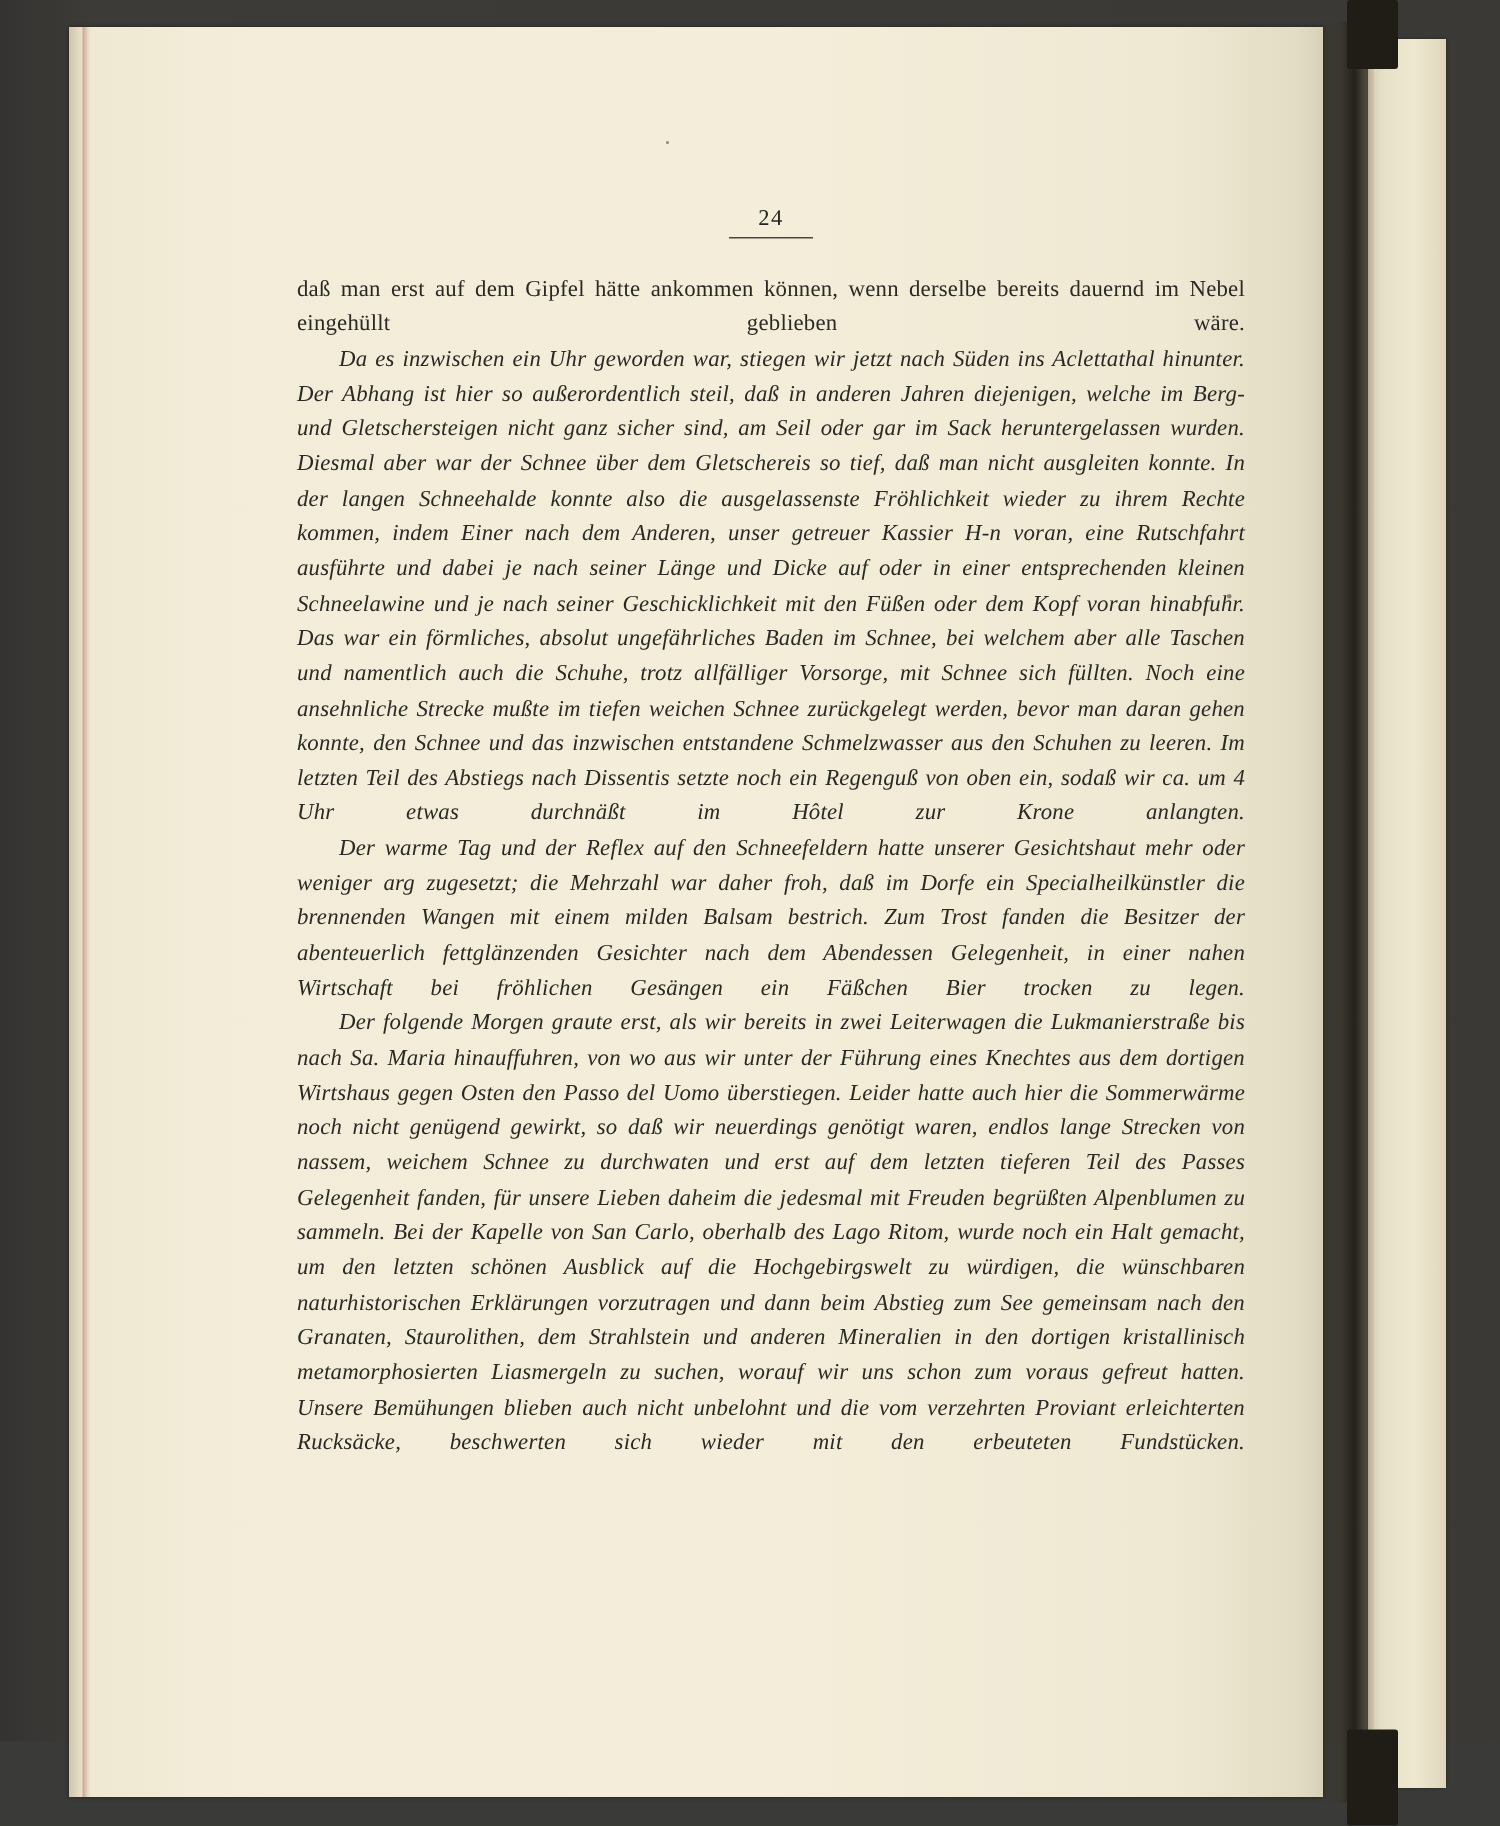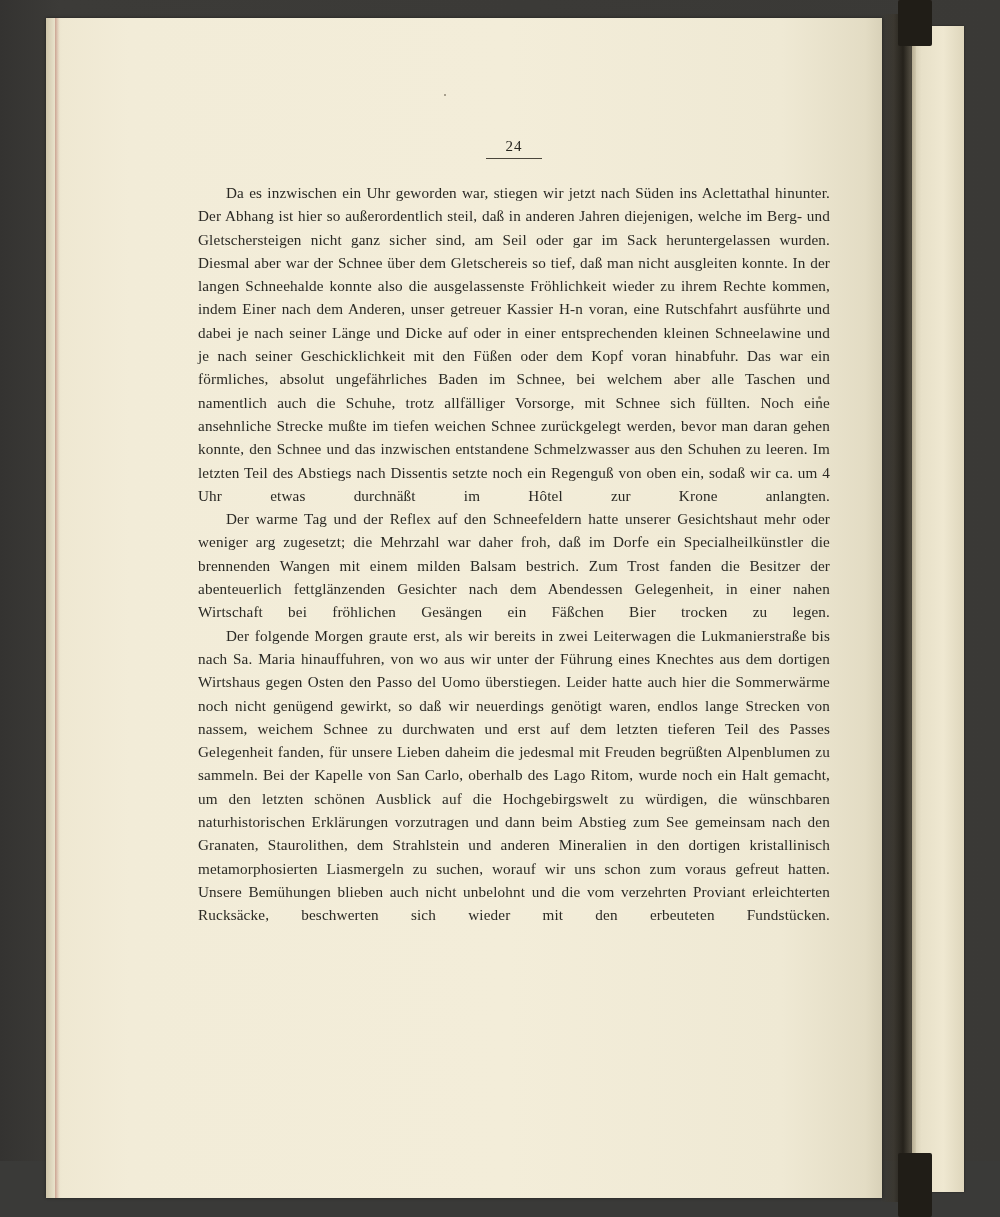--- a/index.html
+++ b/index.html
@@ -133,20 +133,21 @@
     text-align-last: justify;
     color: #2a2924;
     letter-spacing: 0.15px;
     word-spacing: 0.6px;
   }
   .body p.last {
     text-align-last: left;
   }
   .body p.indent {
     text-indent: 28px;
+    font-style: italic;
   }
   
   .ghost {
     position: absolute;
     left: 158px;
     top: 196px;
     width: 624px;
     color: rgba(120,116,96,0.16);
     font-size: 14px;
     line-height: 40px;
@@ -179,20 +180,21 @@
 
       <div class="ghost"> </div>
 
       <div class="speck" style="left:398px; top:76px; width:2px; height:2px;"></div>
       <div class="speck" style="left:772px; top:378px;"></div>
 
       <div class="text-block">
         <div class="folio">24</div>
         <div class="rule"></div>
         <div class="body">
+          <p>daß man erst auf dem Gipfel hätte ankommen können, wenn derselbe bereits dauernd im Nebel eingehüllt geblieben wäre.</p>
           <p class="indent">Da es inzwischen ein Uhr geworden war, stiegen wir jetzt nach Süden ins Aclettathal hinunter. Der Abhang ist hier so außerordentlich steil, daß in anderen Jahren diejenigen, welche im Berg- und Gletschersteigen nicht ganz sicher sind, am Seil oder gar im Sack heruntergelassen wurden. Diesmal aber war der Schnee über dem Gletschereis so tief, daß man nicht ausgleiten konnte. In der langen Schneehalde konnte also die ausgelassenste Fröhlichkeit wieder zu ihrem Rechte kommen, indem Einer nach dem Anderen, unser getreuer Kassier H-n voran, eine Rutschfahrt ausführte und dabei je nach seiner Länge und Dicke auf oder in einer entsprechenden kleinen Schneelawine und je nach seiner Geschicklichkeit mit den Füßen oder dem Kopf voran hinabfuhr. Das war ein förmliches, absolut ungefährliches Baden im Schnee, bei welchem aber alle Taschen und namentlich auch die Schuhe, trotz allfälliger Vorsorge, mit Schnee sich füllten. Noch eine ansehnliche Strecke mußte im tiefen weichen Schnee zurückgelegt werden, bevor man daran gehen konnte, den Schnee und das inzwischen entstandene Schmelzwasser aus den Schuhen zu leeren. Im letzten Teil des Abstiegs nach Dissentis setzte noch ein Regenguß von oben ein, sodaß wir ca. um 4 Uhr etwas durchnäßt im Hôtel zur Krone anlangten.</p>
           <p class="indent">Der warme Tag und der Reflex auf den Schneefeldern hatte unserer Gesichtshaut mehr oder weniger arg zugesetzt; die Mehrzahl war daher froh, daß im Dorfe ein Specialheilkünstler die brennenden Wangen mit einem milden Balsam bestrich. Zum Trost fanden die Besitzer der abenteuerlich fettglänzenden Gesichter nach dem Abendessen Gelegenheit, in einer nahen Wirtschaft bei fröhlichen Gesängen ein Fäßchen Bier trocken zu legen.</p>
           <p class="indent">Der folgende Morgen graute erst, als wir bereits in zwei Leiterwagen die Lukmanierstraße bis nach Sa. Maria hinauffuhren, von wo aus wir unter der Führung eines Knechtes aus dem dortigen Wirtshaus gegen Osten den Passo del Uomo überstiegen. Leider hatte auch hier die Sommerwärme noch nicht genügend gewirkt, so daß wir neuerdings genötigt waren, endlos lange Strecken von nassem, weichem Schnee zu durchwaten und erst auf dem letzten tieferen Teil des Passes Gelegenheit fanden, für unsere Lieben daheim die jedesmal mit Freuden begrüßten Alpenblumen zu sammeln. Bei der Kapelle von San Carlo, oberhalb des Lago Ritom, wurde noch ein Halt gemacht, um den letzten schönen Ausblick auf die Hochgebirgswelt zu würdigen, die wünschbaren naturhistorischen Erklärungen vorzutragen und dann beim Abstieg zum See gemeinsam nach den Granaten, Staurolithen, dem Strahlstein und anderen Mineralien in den dortigen kristallinisch metamorphosierten Liasmergeln zu suchen, worauf wir uns schon zum voraus gefreut hatten. Unsere Bemühungen blieben auch nicht unbelohnt und die vom verzehrten Proviant erleichterten Rucksäcke, beschwerten sich wieder mit den erbeuteten Fundstücken.</p>
         </div>
       </div>
     </div>
   </div>
 </div>
 
 </body></html>

